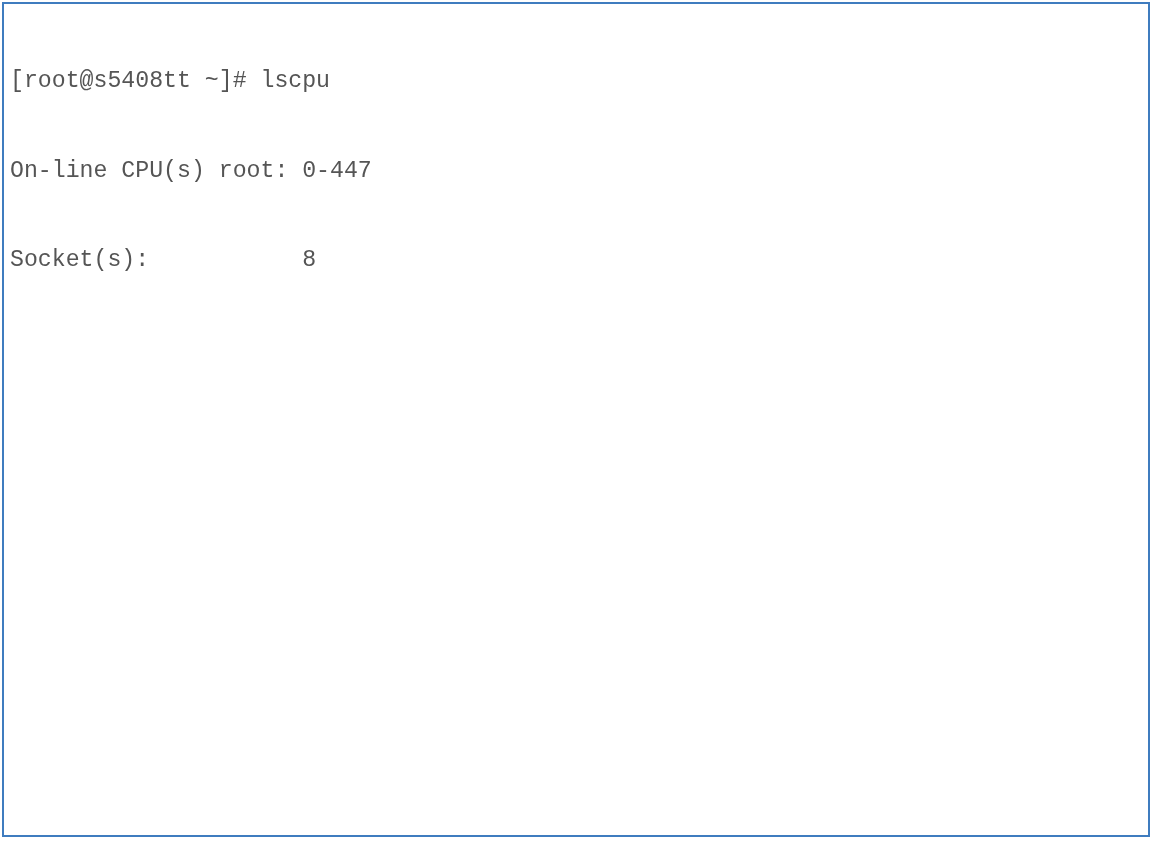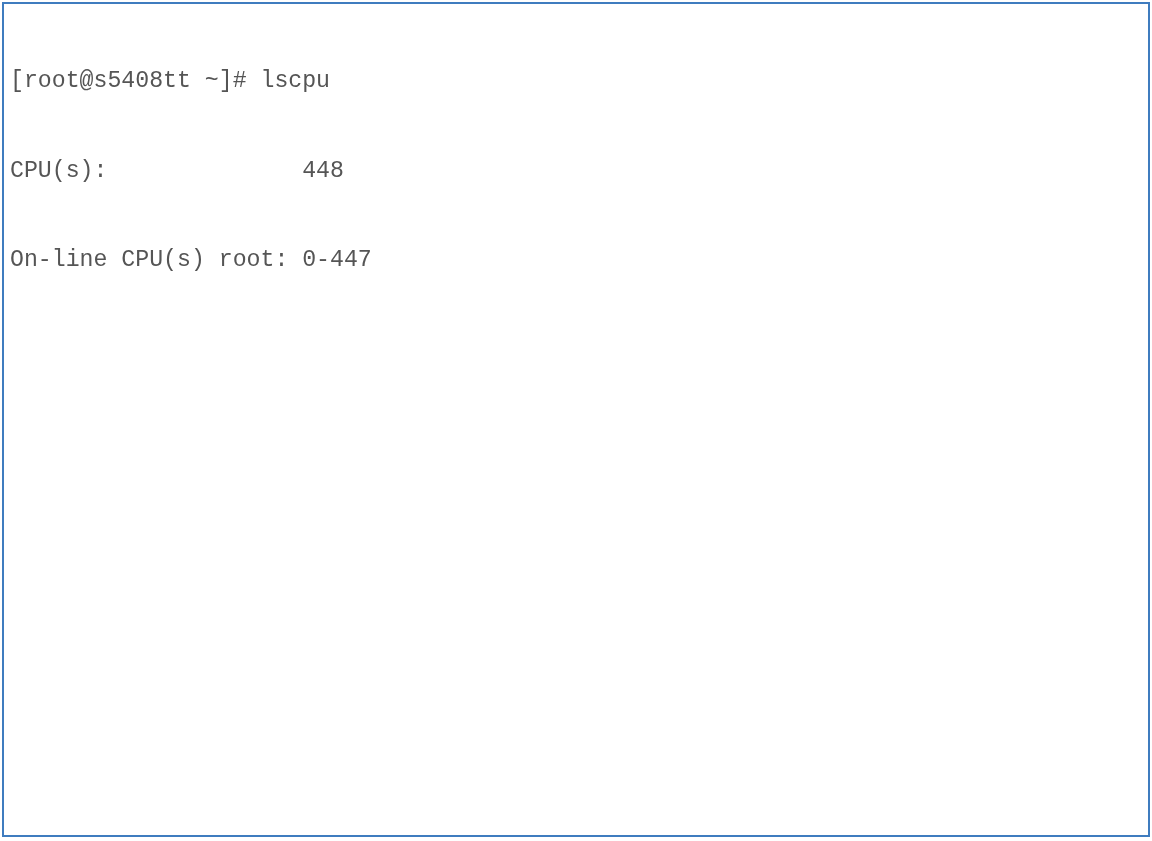--- a/index.html
+++ b/index.html
@@ -37,22 +37,22 @@
   .value {
     display: inline;
   }
 </style>
 </head>
 <body>
 
 <div class="frame">
   <div class="terminal">
     <span class="line">[root@s5408tt ~]# lscpu</span>
-    <span class="line"><span class="label">CPU(s):</span><span class="value">448</span></span>
     <span class="line"><span class="label">On-line CPU(s) root:</span><span class="value">0-447</span></span>
+    <span class="line"><span class="label">Socket(s):</span><span class="value">8</span></span>
     
     
     
     
     
     
     
     
     
     

